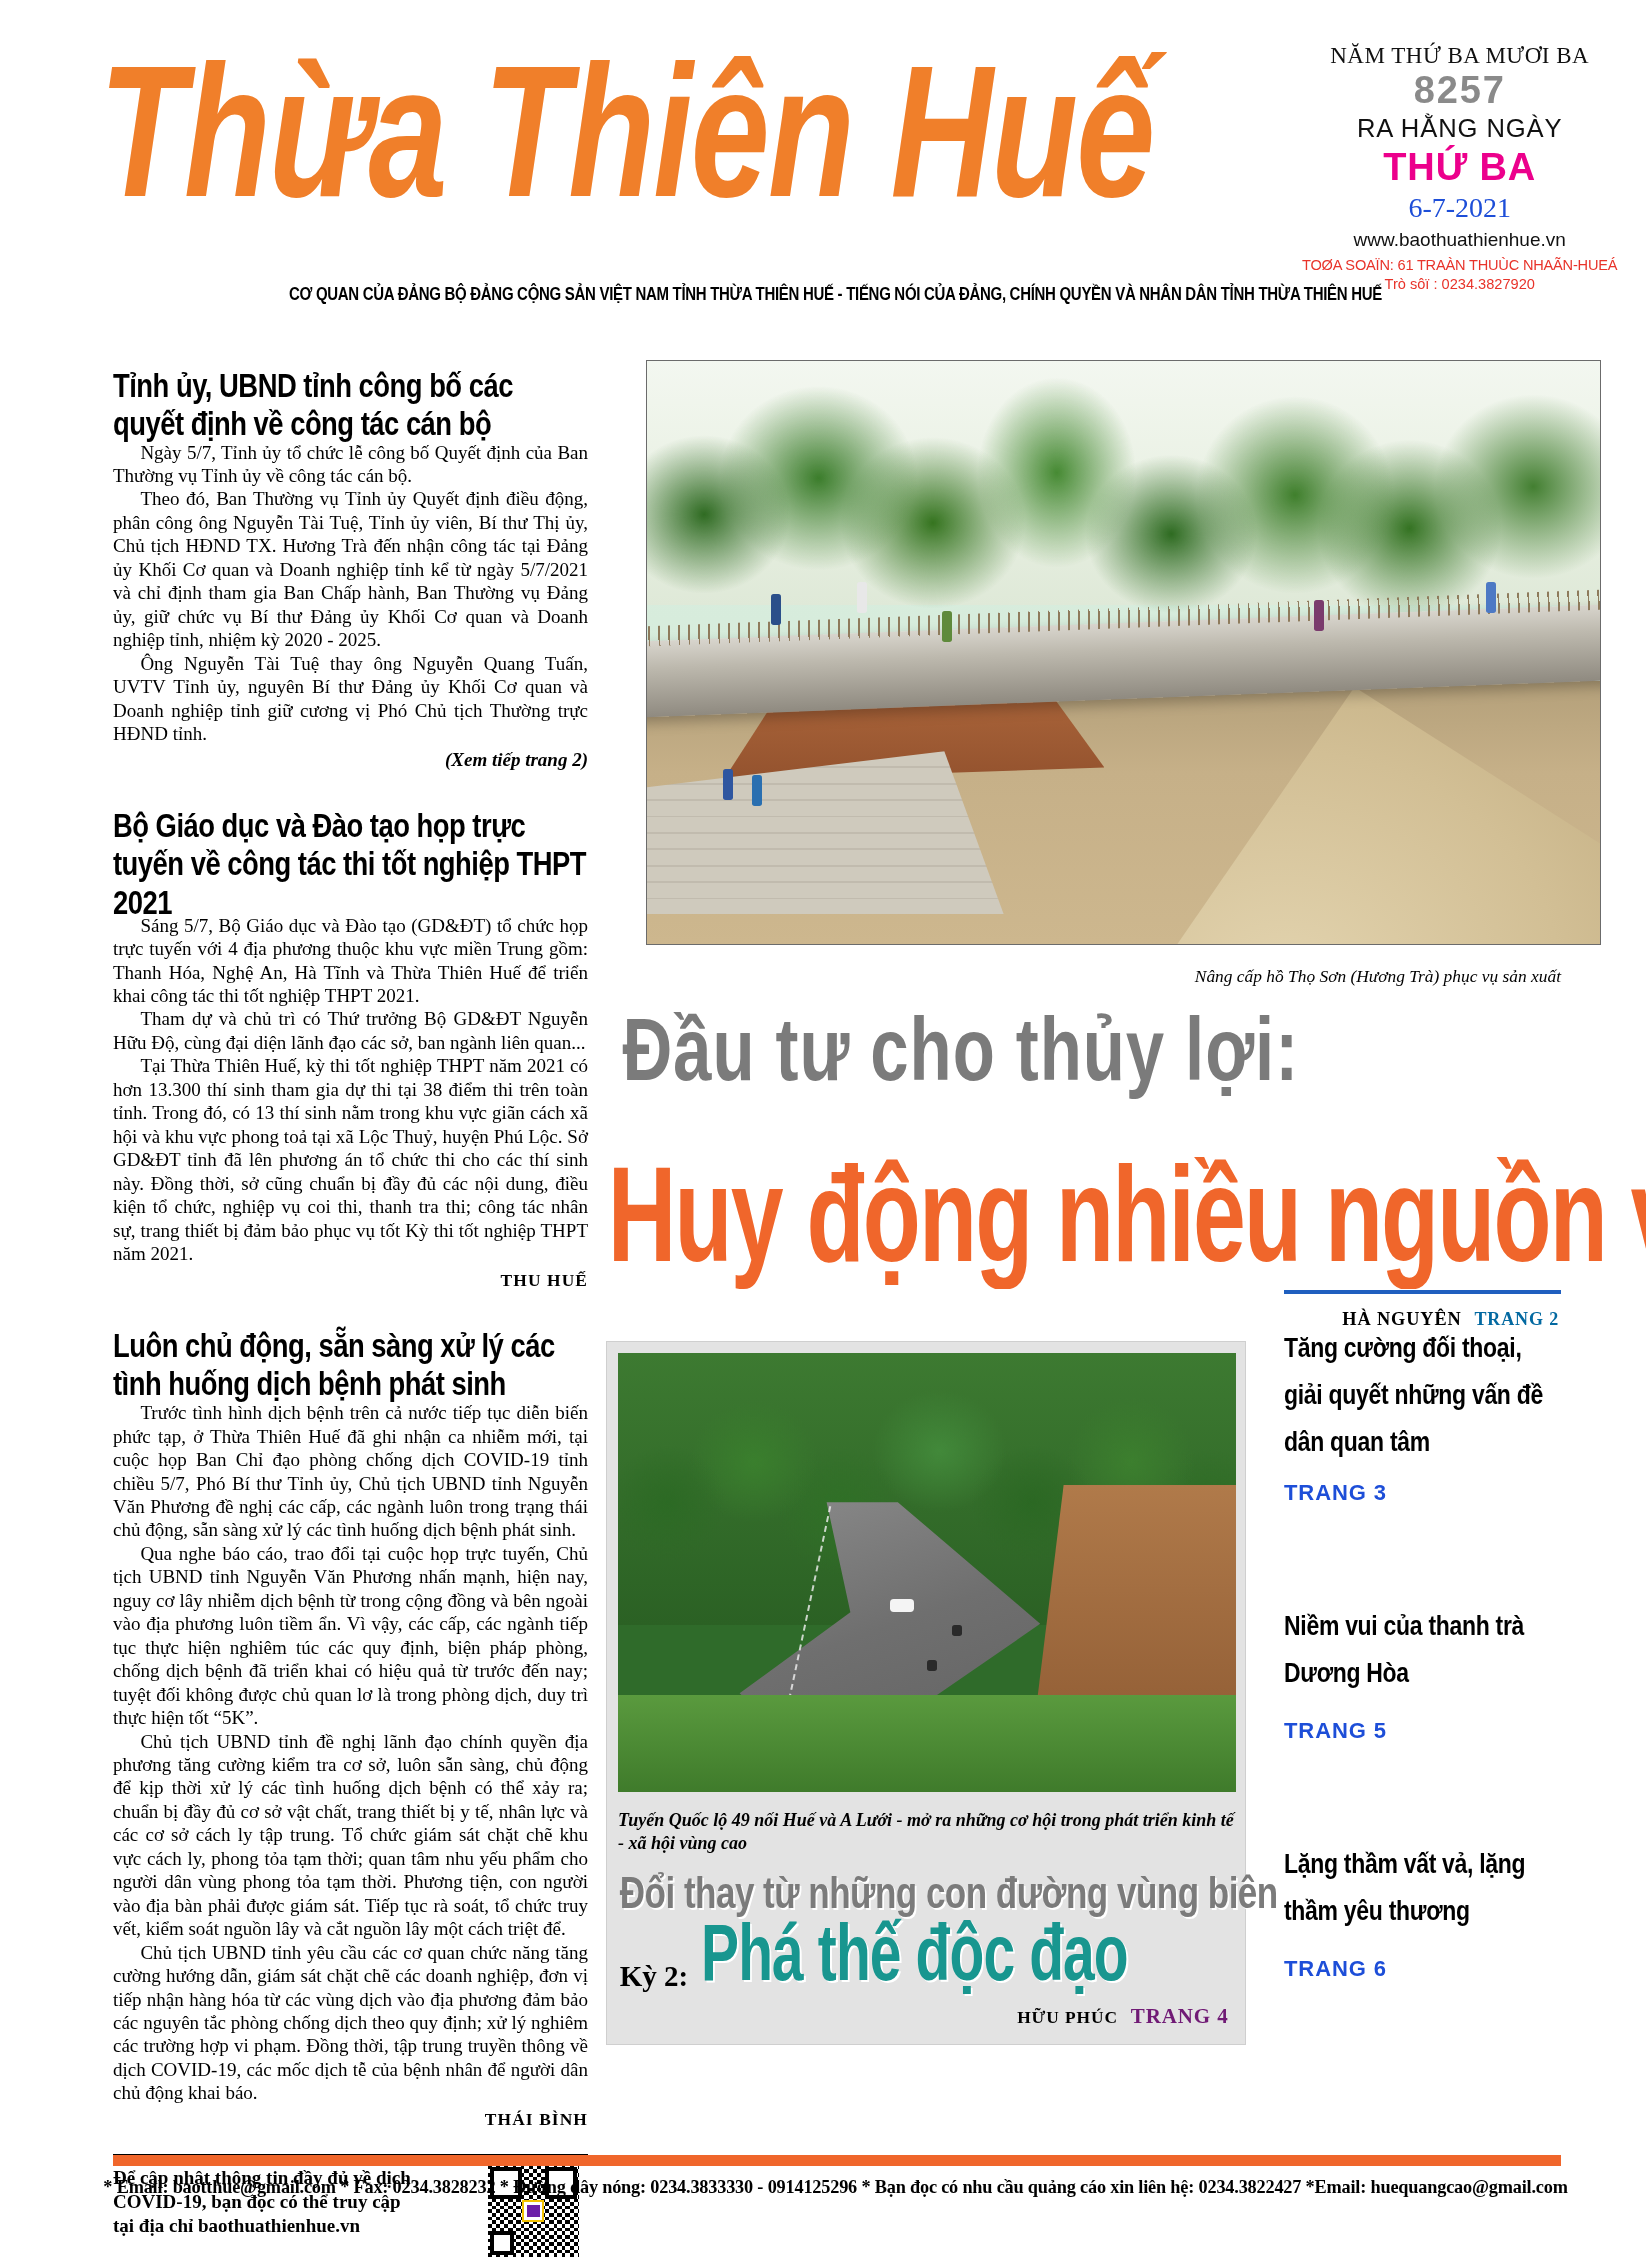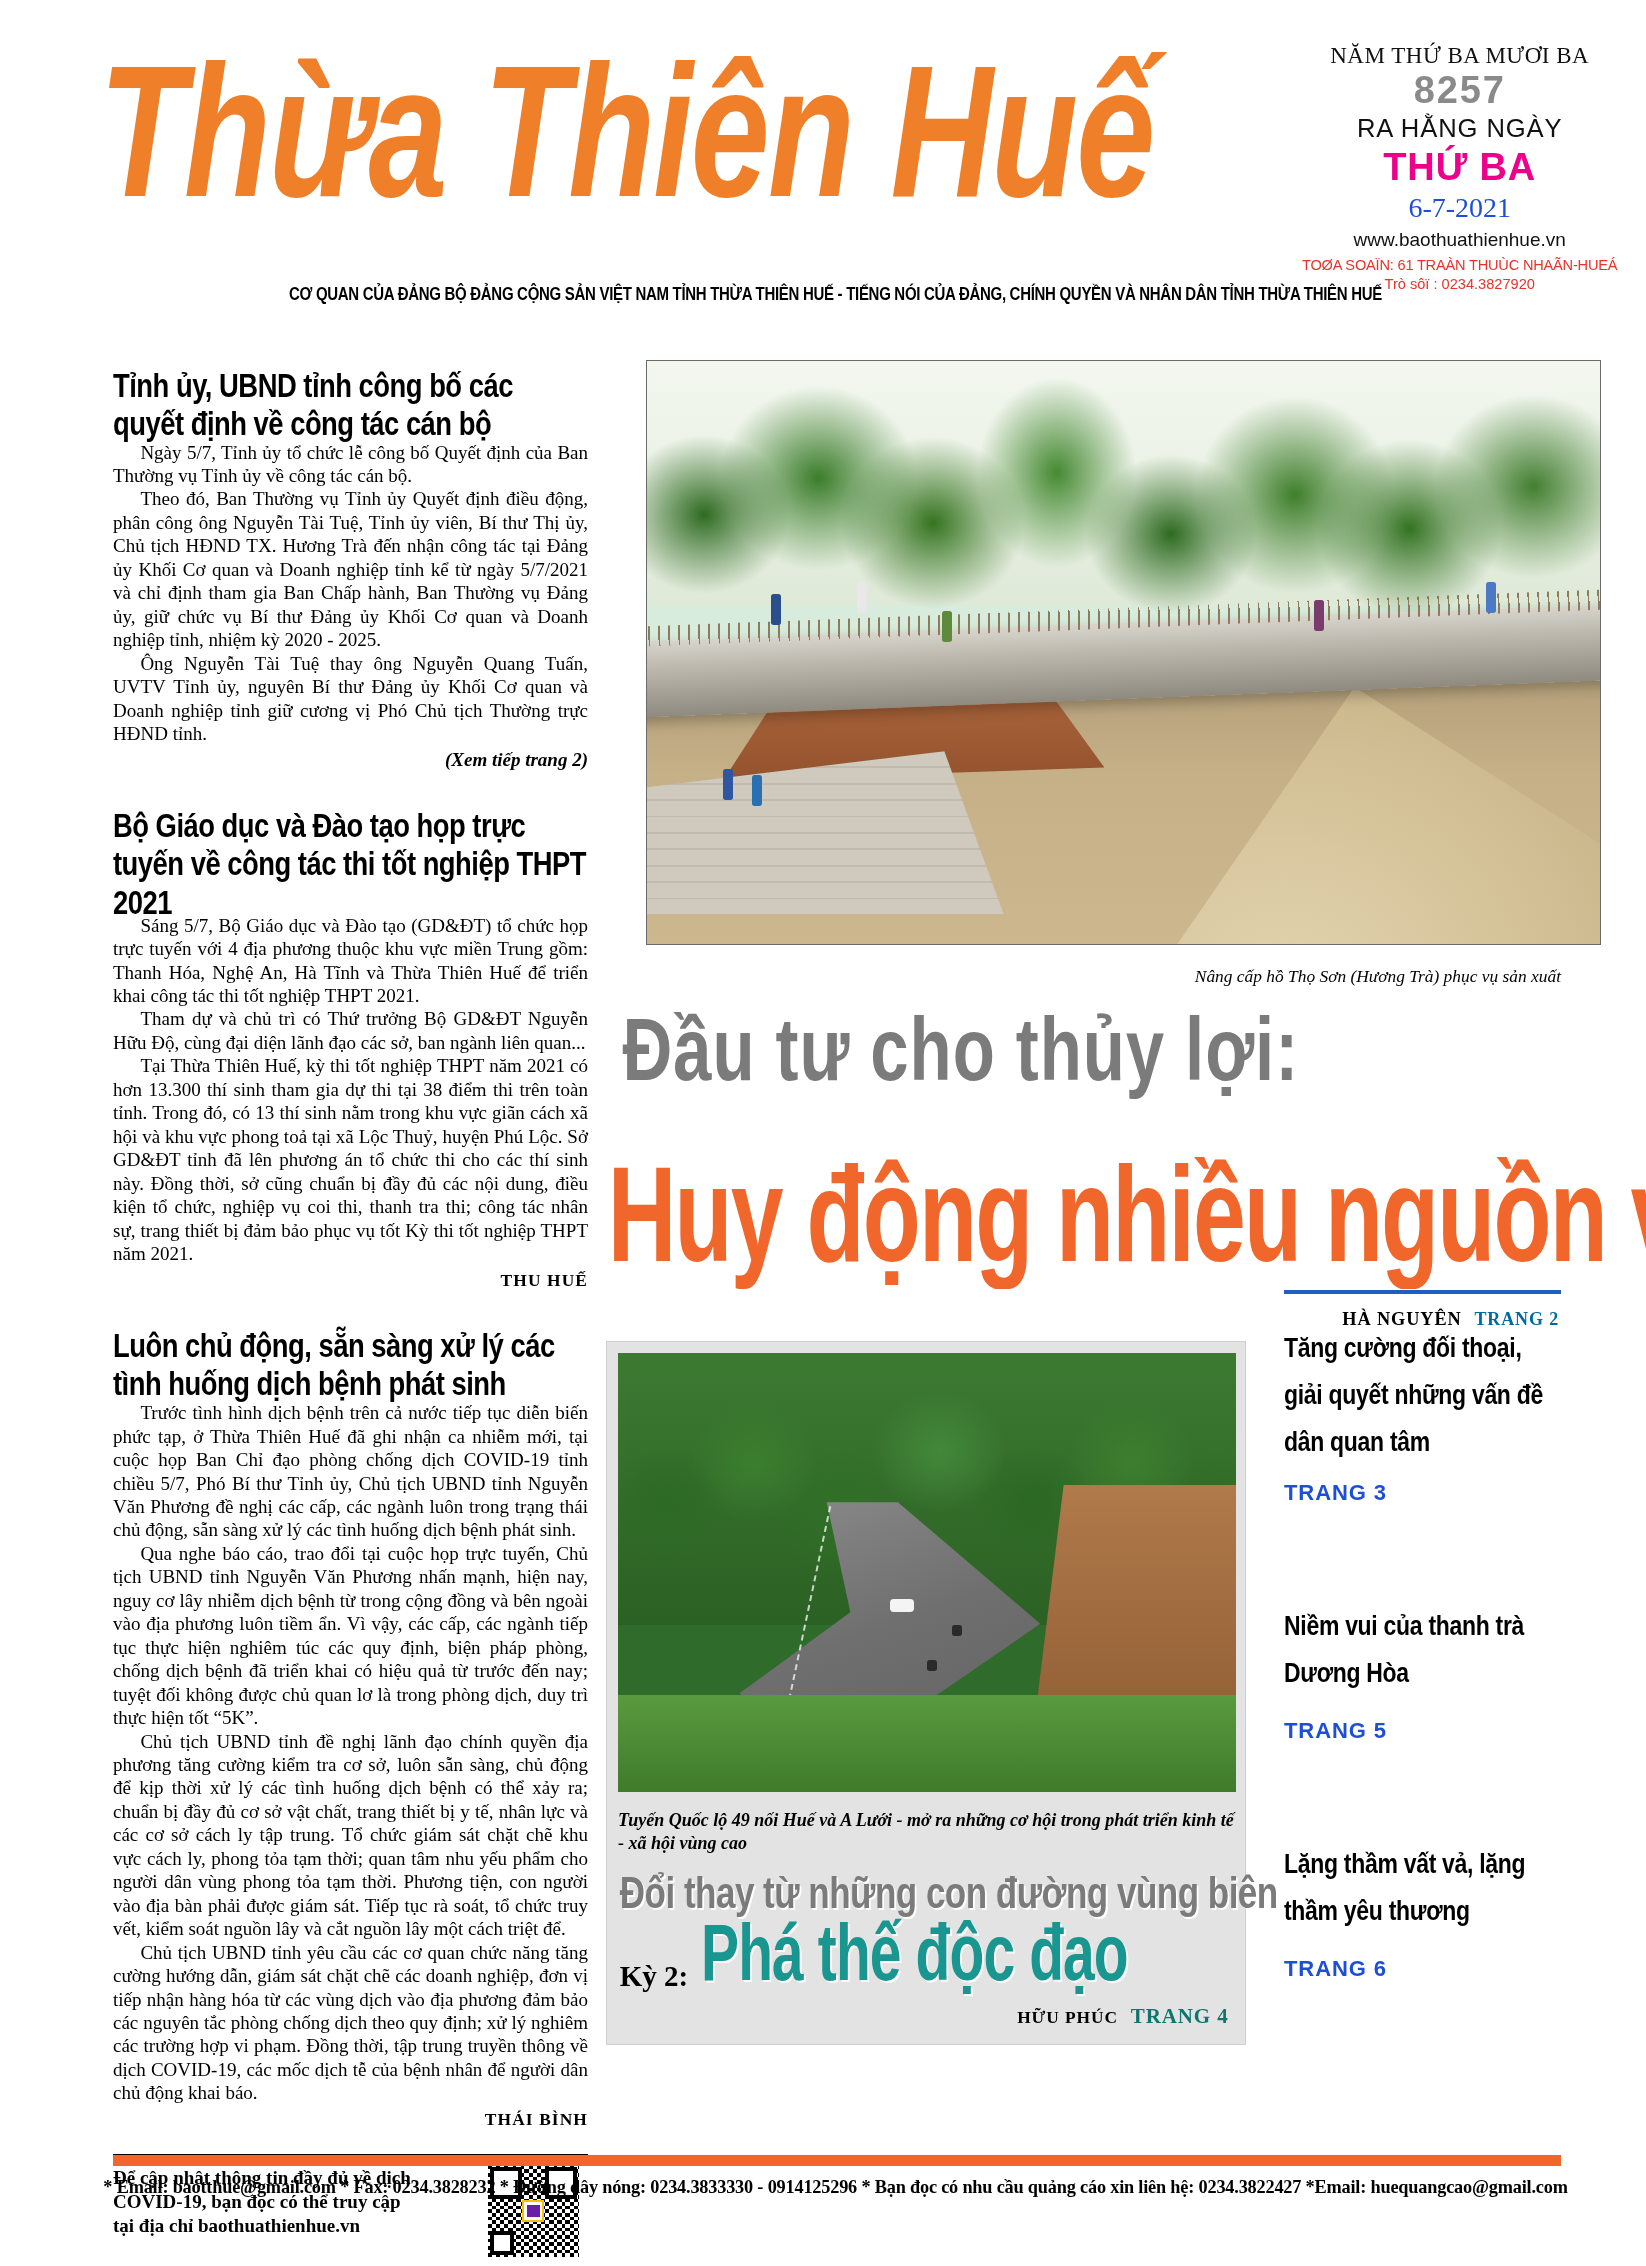--- a/index.html
+++ b/index.html
@@ -408,21 +408,21 @@
     white-space: nowrap;
   }
   #sub-credit {
     position: absolute;
     right: 16.4px; bottom: 14.6px;
     font-family: "Liberation Serif", serif;
     font-weight: 700;
     font-size: 17.4px;
     letter-spacing: 0.9px;
   }
-  #sub-credit .pg { color: #0f766e; font-size: 21px; margin-left: 12.8px; }
+  #sub-credit .pg { color: #701a75; font-size: 21px; margin-left: 12.8px; }
 
   
   #rail {
     position: absolute;
     left: 678px; top: -51px;
     width: 277px;
   }
   #rail-rule {
     height: 4.6px; background: #1F5FBF;
     margin-bottom: 31px;

